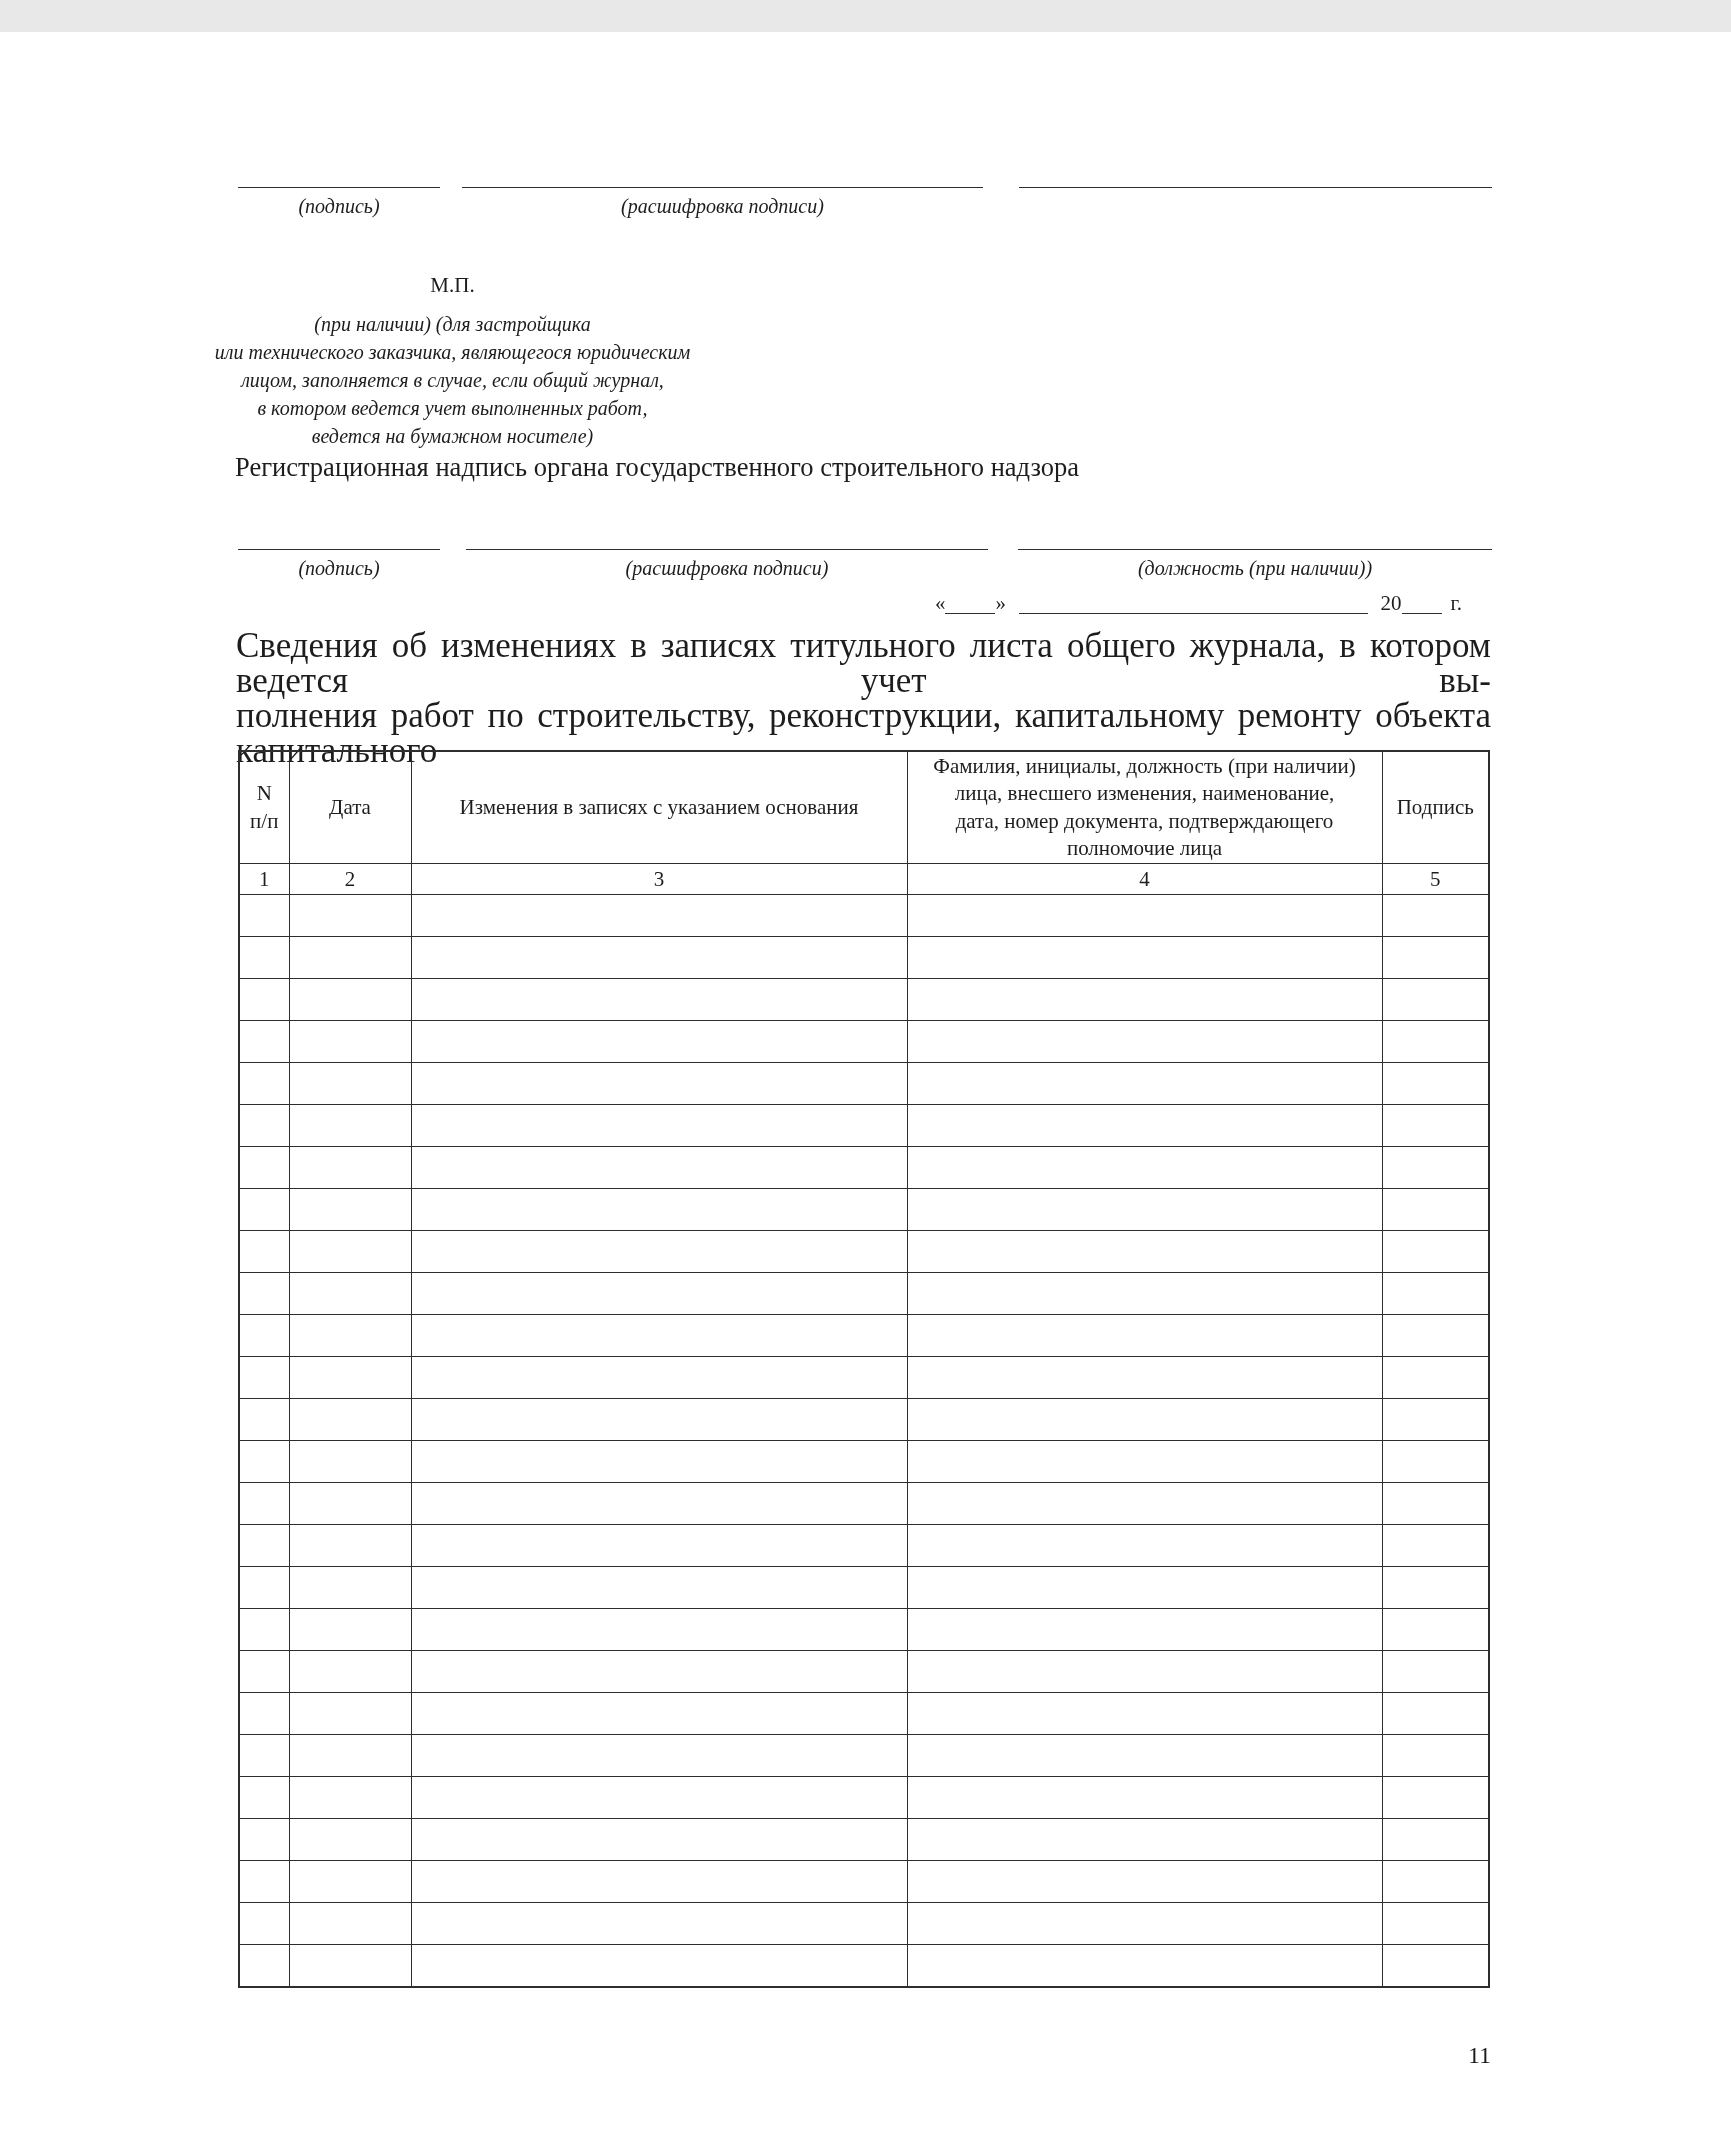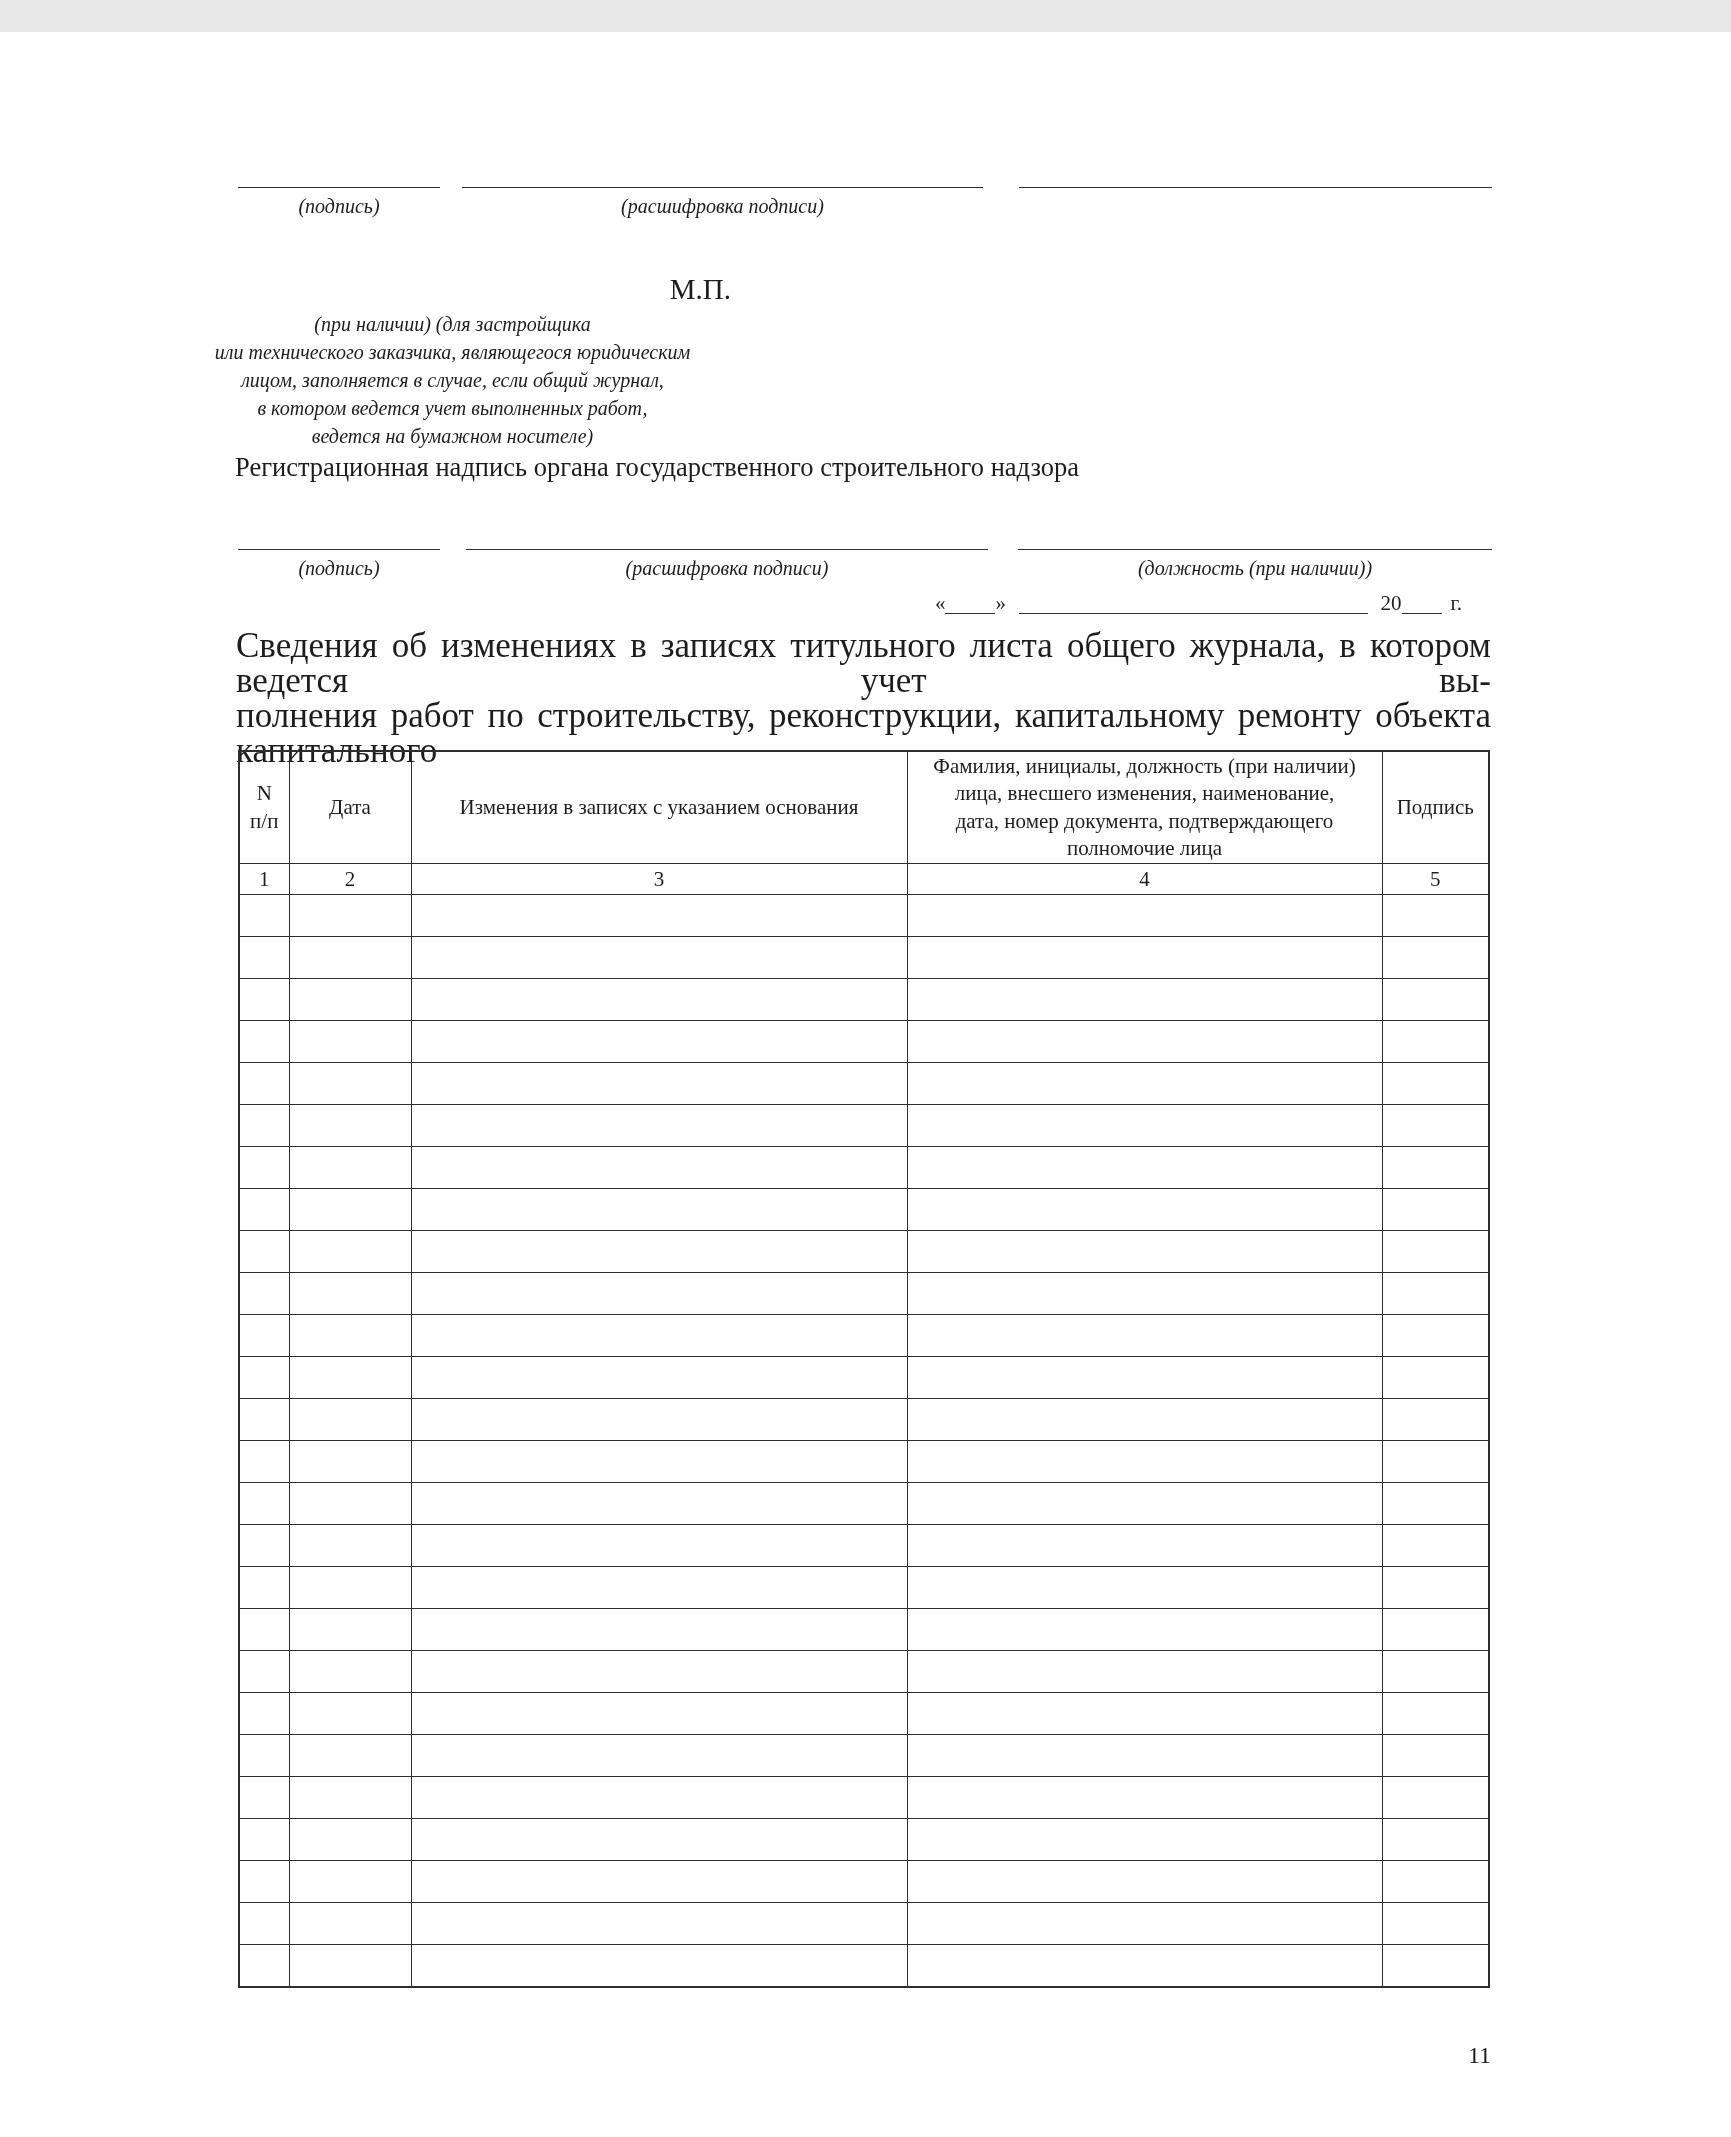--- a/index.html
+++ b/index.html
@@ -8,21 +8,21 @@
     width:1732px;height:2137px;
     background:#ffffff;
     font-family:"Liberation Serif","DejaVu Serif",serif;
     color:#1d1d1d;
     overflow:hidden;
     margin-top:32px;
   }
   .sigline{position:absolute;height:0;border-bottom:1.8px solid #2e2e2e;}
   .siglabel{position:absolute;font-style:italic;font-size:20px;line-height:27.4px;text-align:center;}
   .pre{white-space:pre-line;}
-  .mp{position:absolute;font-size:29px;text-align:right;}
+  .mp{position:absolute;font-size:21px;text-align:center;}
   .mpnote{position:absolute;font-style:italic;font-size:20px;line-height:28px;text-align:center;}
   .heading{position:absolute;font-size:26.5px;line-height:35px;}
   .dateline{position:absolute;font-size:21px;text-align:center;white-space:nowrap;}
   .blank{display:inline-block;height:0.9px;border-bottom:1.8px solid #2e2e2e;position:relative;top:3.7px;}
   .intro{position:absolute;font-size:35px;line-height:35px;}
   .intro .just{text-align:justify;text-align-last:justify;}
   table.changes{
     position:absolute;
     border-collapse:collapse;table-layout:fixed;
     border:2.7px solid #2e2e2e;

